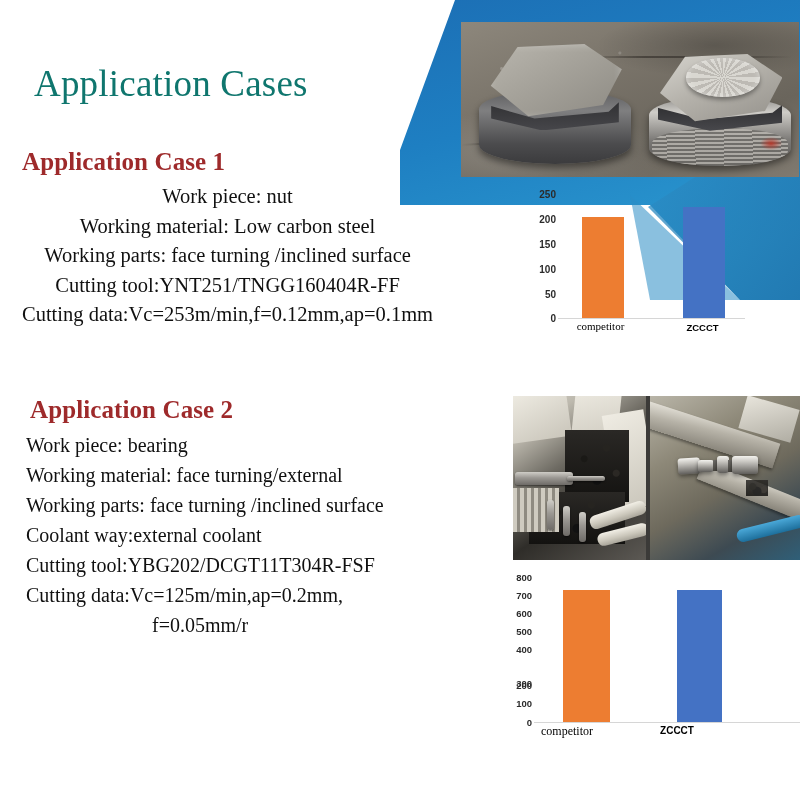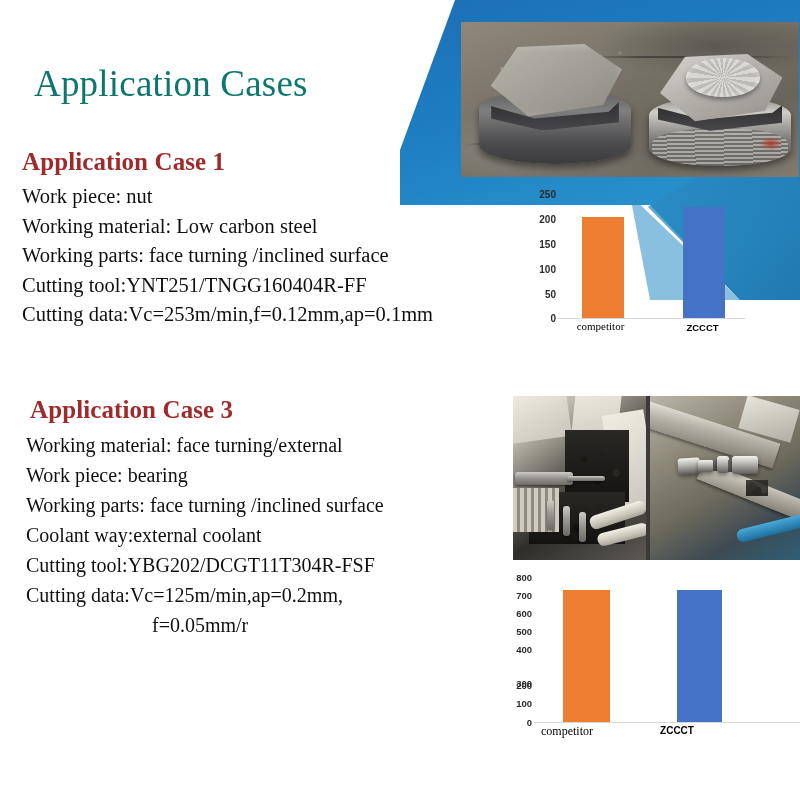--- a/index.html
+++ b/index.html
@@ -52,21 +52,21 @@
     position: absolute;
     font-size: 20.5px;
     color: #101010;
     line-height: 29.5px;
     white-space: nowrap;
   }
   .case-lines .ln { display: block; }
   .case-lines .ln.indent { padding-left: 126px; }
 
   #case1-heading { left: 22px; top: 148px; }
-  #case1-lines   { left: 22px; top: 182px; }
+  #case1-lines   { left: 22px; top: 182px; text-align: center; }
 
   #case2-heading { left: 30px; top: 396px; }
   #case2-lines   { left: 26px; top: 430px; font-size: 20px; line-height: 30px; }
 
   
   .photo {
     position: absolute;
     overflow: hidden;
     background: #6d6a63;
   }
@@ -313,25 +313,25 @@
     </div>
     <div class="baseline"></div>
     <div class="bars">
       <div class="bar" id="c1-bar0" style="left: 24px; width: 42px; height: 100.8px; background: rgb(237, 125, 49);"></div>
       <div class="bar" id="c1-bar1" style="left: 125px; width: 42px; height: 110.88px; background: rgb(68, 114, 196);"></div>
     </div>
     <div class="cat serif" style="left:38px; width:85px;">competitor</div>
     <div class="cat sans" style="left:140px; width:85px; font-size:9.5px; top:130px;">ZCCCT</div>
   </div>
 
-  <h2 class="case-heading" id="case2-heading" style="color: rgb(158, 42, 43);">Application Case 3</h2>
+  <h2 class="case-heading" id="case2-heading" style="color: rgb(158, 42, 43);">Application Case 2</h2>
 
   <div class="case-lines" id="case2-lines">
+    <span class="ln">Work piece: bearing</span>
     <span class="ln">Working material: face turning/external</span>
-    <span class="ln">Work piece: bearing</span>
     <span class="ln">Working parts: face turning /inclined surface</span>
     <span class="ln">Coolant way:external coolant</span>
     <span class="ln">Cutting tool:YBG202/DCGT11T304R-FSF</span>
     <span class="ln">Cutting data:Vc=125m/min,ap=0.2mm,</span>
     <span class="ln indent">f=0.05mm/r</span>
   </div>
 
   <div class="photo" id="photo-machining">
     <div class="half" id="mach-left">
       <div class="bg"></div>

